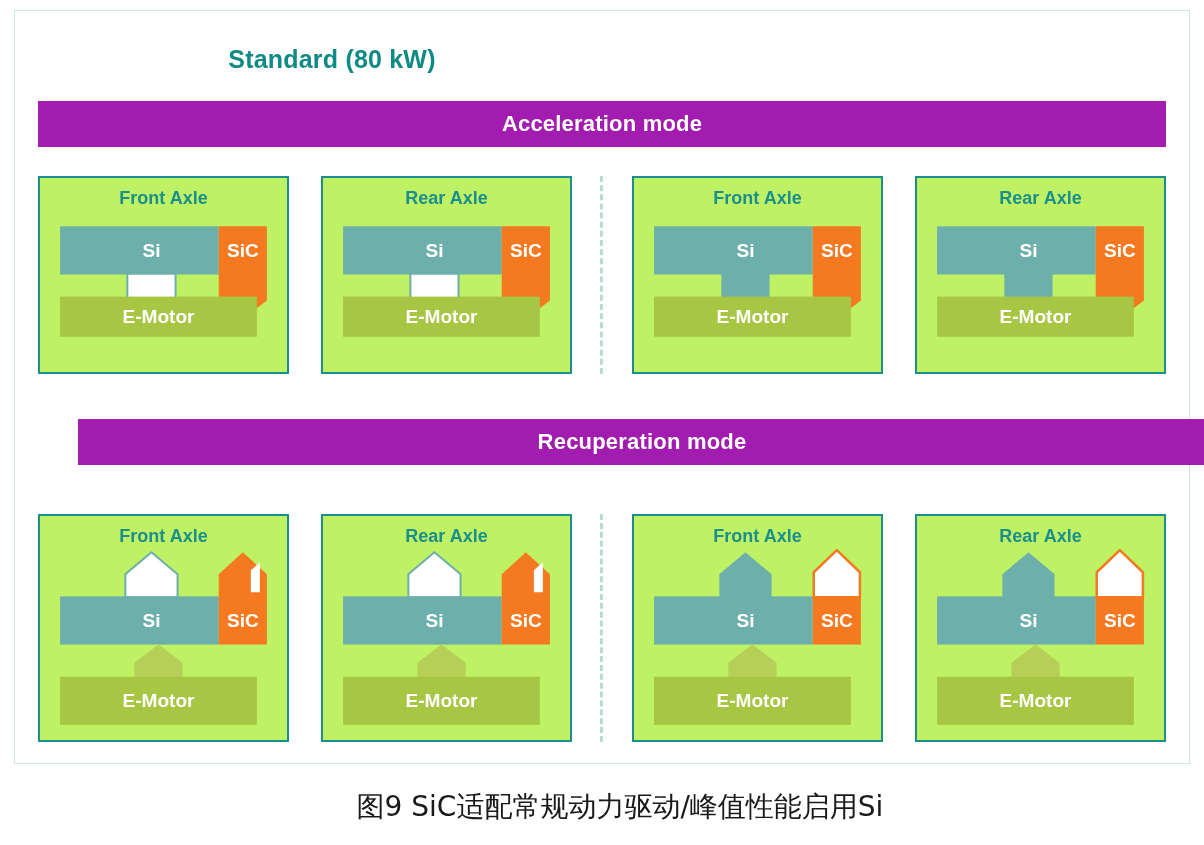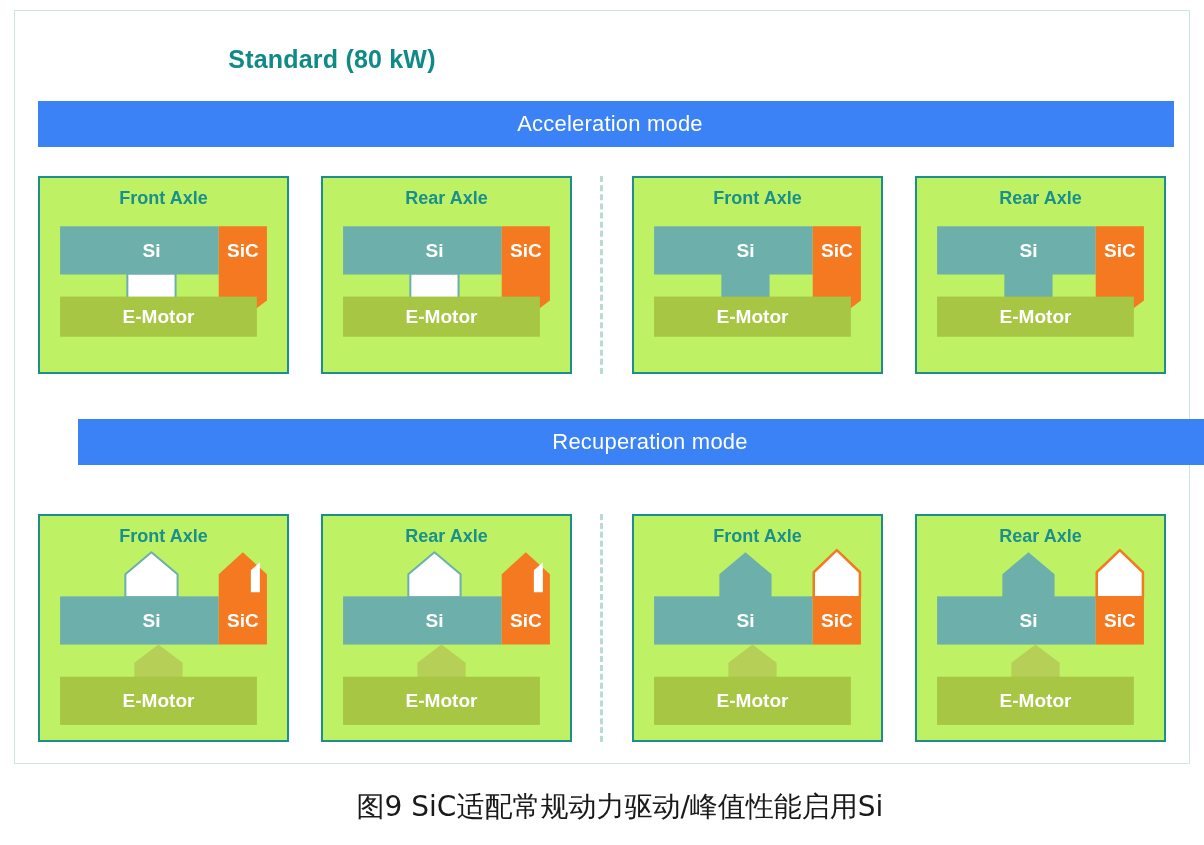--- a/index.html
+++ b/index.html
@@ -53,29 +53,28 @@
     white-space: nowrap;
   }
   .col-header.standard { left: 108px; }
   .col-header.peak     { left: 668px; }
 
   .mode-bar {
     position: absolute;
     left: 38px;
     width: 1128px;
     height: 46px;
-    background: #3b82f6;
+    background: #a21caf;
     color: #ffffff;
     font-size: 22px;
-    font-weight: normal;
+    font-weight: bold;
     display: flex;
     align-items: center;
     justify-content: center;
     letter-spacing: 0.2px;
-    padding-left: 8px;
   }
   .mode-bar.acceleration { top: 101px; }
   .mode-bar.recuperation { top: 419px; margin-left: 40px; }
 
   .panel-row {
     position: absolute;
     left: 38px;
     width: 1128px;
   }
   .panel-row.acceleration { top: 176px; height: 198px; }

